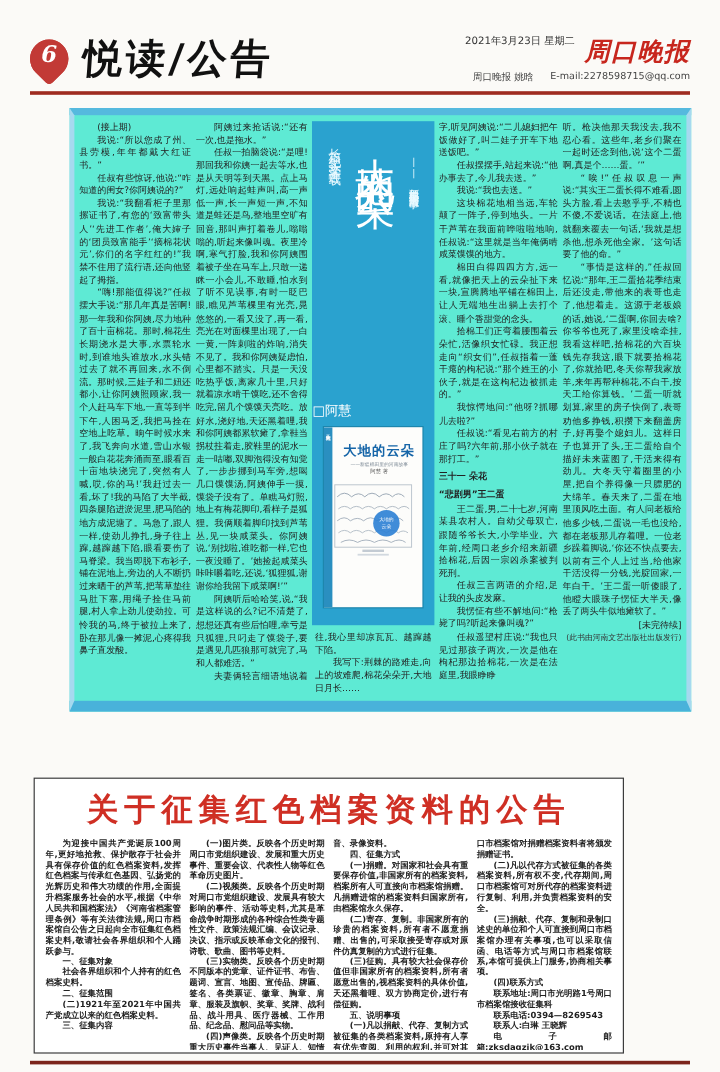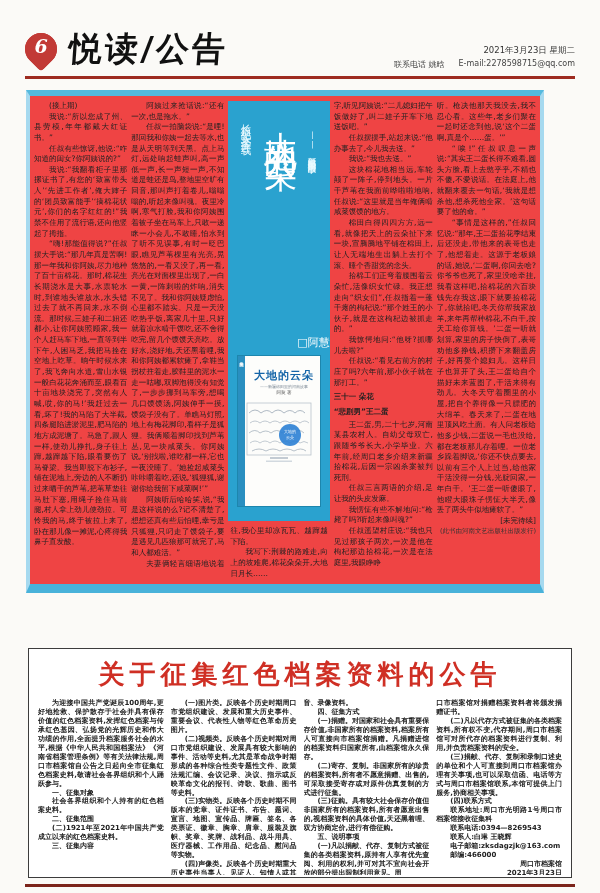--- a/index.html
+++ b/index.html
@@ -21,57 +21,57 @@
        transform:skewX(-4deg);}
   .hdr-right{text-align:right;padding-bottom:2px;}
   .hdr-right .row1{display:flex;align-items:flex-start;gap:8px;justify-content:flex-end;}
   .date{font-size:8.5px;color:#333;}
   .paper{font:italic bold 21px "DejaVu Serif",serif;color:#c7261d;letter-spacing:1px;}
   .row2{display:flex;gap:14px;justify-content:flex-end;margin-top:2px;}
   .editor,.email{font-size:8px;color:#444;}
   .top-rule{position:absolute;left:25px;top:76px;width:550px;height:3px;background:#9e2b20;}
 
   
-  .article{position:absolute;left:26px;top:90px;width:502px;height:478px;
-       background:#ef4444;
+  .article{position:absolute;left:58px;top:90px;width:502px;height:478px;
+       background:#5eead4;
        border-left:4px solid #a6d9ef;border-right:4px solid #a6d9ef;
        border-top:6px solid #55b9de;border-bottom:9px solid #49b2da;
        padding:5px 4px;display:flex;gap:4px;}
   .col{font-size:7.5px;line-height:1.42;text-align:justify;overflow:hidden;height:468px;color:#222;}
   .c1,.c2{width:94px;}
   .c3,.c4{width:100px;}
   .col p{margin:0;}
   .ind{text-indent:2em;}
   .ctr{font-weight:bold;text-indent:0;margin:4px 0 2px 0 !important;}
   .rt{text-align:right;text-indent:0;}
   .sm{font-size:6.5px;color:#333;}
 
   
   .center-col{width:102px;display:flex;flex-direction:column;}
   .blue{background:#2aa2cf;height:420px;color:#fff;display:flex;flex-direction:column;flex:none;}
   .vert-row{display:flex;justify-content:center;gap:4px;height:222px;flex:none;padding-top:4px;}
   .series{writing-mode:vertical-rl;font-size:10.5px;letter-spacing:3px;margin-top:10px;color:#eafaff;}
   .big-title{writing-mode:vertical-rl;font-size:33px;font-weight:200;letter-spacing:7px;
        font-family:"DejaVu Sans",sans-serif;color:#fff;}
   .subtt{writing-mode:vertical-rl;font-size:8.5px;letter-spacing:1px;margin-top:26px;color:#eafaff;}
-  .byline{text-align:right;font-size:11px;margin:8px 0 6px 0;color:#fff;flex:none;}
+  .byline{text-align:left;font-size:11px;margin:8px 0 6px 0;color:#fff;flex:none;}
   .book{width:82px;height:150px;background:#fdfdfb;margin:0 auto;position:relative;
        box-shadow:0 0 0 1px #1d86ad;flex:none;overflow:hidden;}
   .spine{position:absolute;left:0;top:0;bottom:0;width:7px;background:#2a8fc0;}
   .spine span{writing-mode:vertical-rl;font-size:4px;color:#fff;margin:3px 0 0 1px;display:block;}
   .cover-title{margin:12px 0 1px 10px;text-align:center;font:bold 11px "DejaVu Serif",serif;
        color:#1565a8;letter-spacing:1px;}
   .cover-sub{margin-left:10px;text-align:center;font-size:4px;color:#7d8a96;}
   .cover-author{margin-left:10px;text-align:center;font-size:4.5px;color:#555;margin-top:1px;}
   .sketch{display:block;margin:2px 0 0 8px;}
   .mid-text{font-size:7.5px;line-height:1.42;text-align:justify;padding:5px 2px 0 2px;color:#222;overflow:hidden;}
   .mid-text p{margin:0;}
 
   
-  .ann{position:absolute;left:28px;top:648px;width:544px;height:230px;
+  .ann{position:absolute;left:28px;top:648px;width:492px;height:230px;
        background:#fff;border:1px solid #3c3c3c;box-sizing:border-box;padding:6px 9px 4px 9px;}
   .ann-title{text-align:center;font-weight:bold;font-size:26px;letter-spacing:5px;color:#cf2f24;
        font-family:"DejaVu Serif",serif;margin:2px 0 7px 0;}
   .ann-cols{display:flex;gap:7px;}
   .ann-col{width:127px;height:176px;font-size:7px;line-height:1.28;text-align:justify;
        overflow:hidden;color:#222;}
   .ann-col p{margin:0;font-weight:bold;}
   .bottom-rule{position:absolute;left:25px;top:884px;width:550px;height:3px;background:#7c241b;}
 </style>
 </head>
@@ -81,23 +81,24 @@
   <div class="hdr-left">
     <div class="pin">
       <div class="ball"></div>
       <div class="num">6</div>
     </div>
     <div class="section-title">悦读/公告</div>
   </div>
   <div class="hdr-right">
     <div class="row1">
       <span class="date">2021年3月23日 星期二</span>
+      <span class="paper">周口晚报</span>
     </div>
     <div class="row2">
-      <span class="editor">联系电话 姚晗</span>
+      <span class="editor">周口晚报 姚晗</span>
       <span class="email">E-mail:2278598715@qq.com</span>
     </div>
   </div>
 </div>
 <div class="top-rule"></div>
 
 <div class="article">
   <div class="col c1">
       <p class="ind">(接上期)</p>
       <p class="ind">我说:“所以您成了州、县劳模,年年都戴大红证书。”</p>

